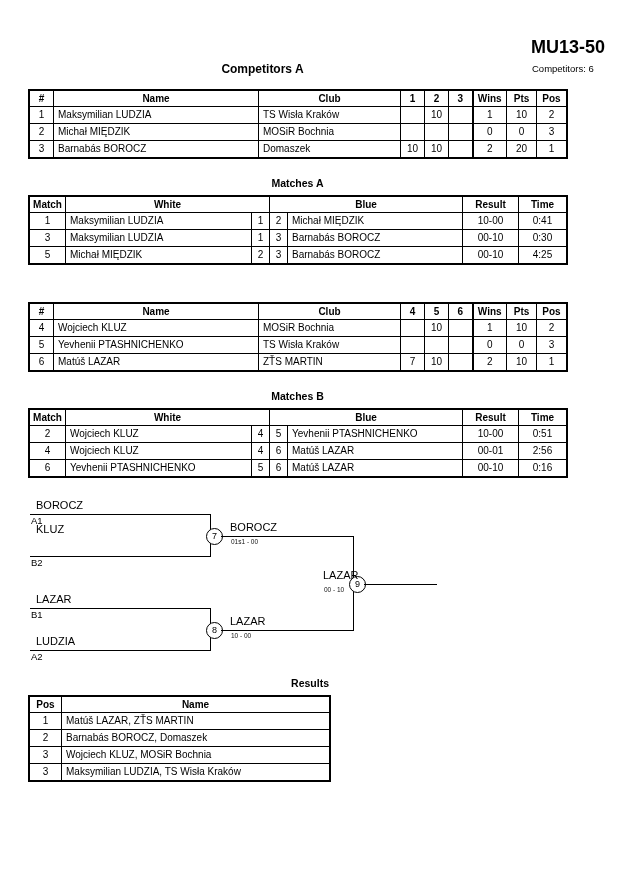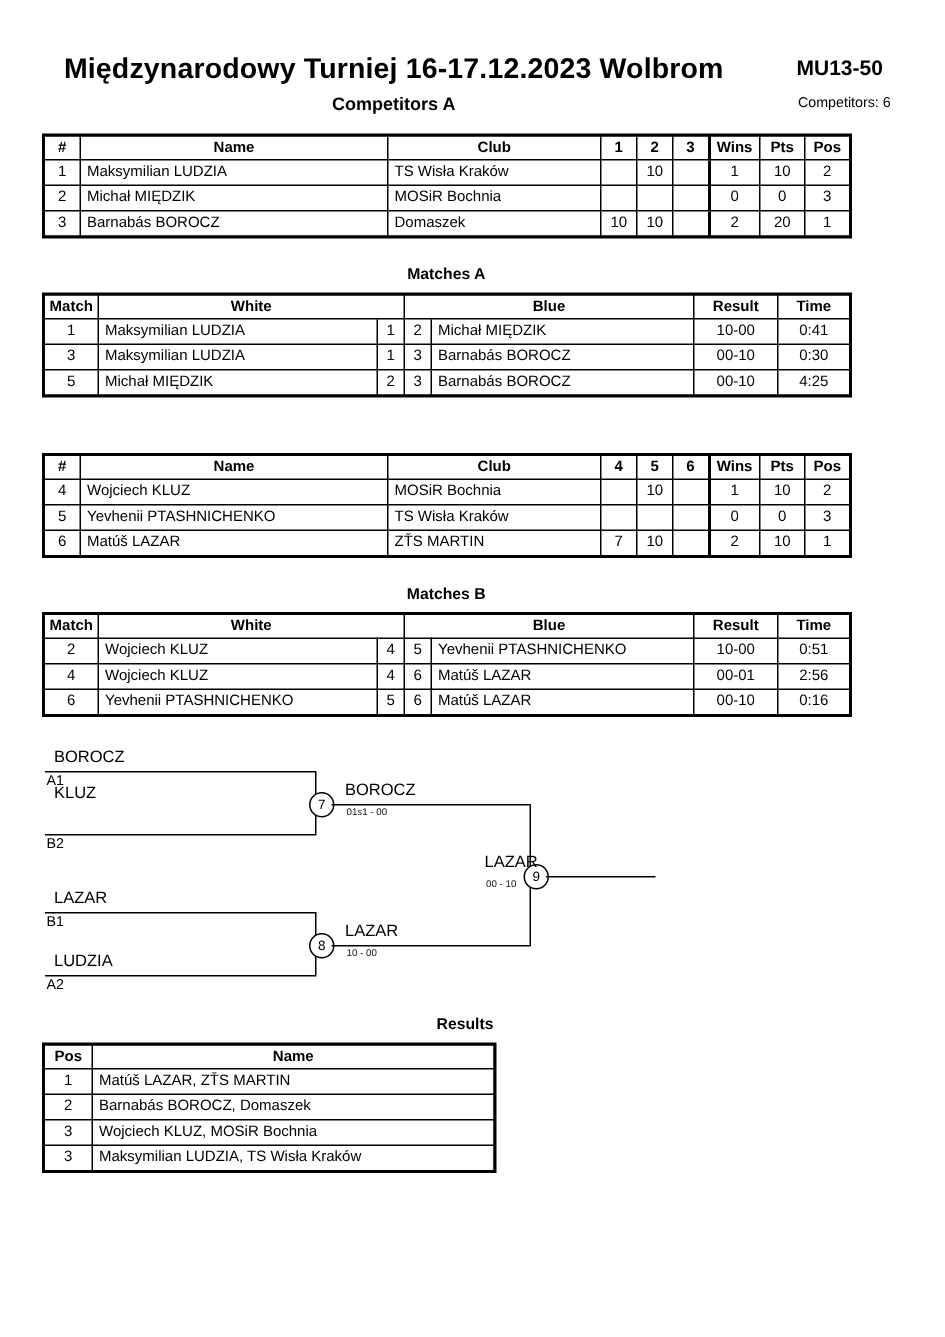--- a/index.html
+++ b/index.html
@@ -41,21 +41,21 @@
     top: 26px;
     width: 525px;
     text-align: center;
     font-size: 12px;
     font-weight: bold;
   }
   .header-cat {
     position: absolute;
     left: 531px;
     top: 1px;
-    font-size: 14px;
+    font-size: 18px;
     font-weight: bold;
     white-space: nowrap;
   }
   .header-count {
     position: absolute;
     left: 532px;
     top: 27px;
     font-size: 9.5px;
     white-space: nowrap;
   }
@@ -139,21 +139,20 @@
     background: #ffffff;
     font-size: 9px;
     line-height: 15px;
     text-align: center;
   }
 </style>
 </head>
 <body>
 
 <div class="header">
-  <div class="header-title">Międzynarodowy Turniej  16-17.12.2023  Wolbrom</div>
   <div class="header-sub">Competitors A</div>
   <div class="header-cat">MU13-50</div>
   <div class="header-count">Competitors: 6</div>
 </div>
 
 <table class="grid outer" style="left:29px; top:90px; width:537px;">
   <colgroup>
     <col style="width:24px">
       <col style="width:205px">
       <col style="width:142px">

